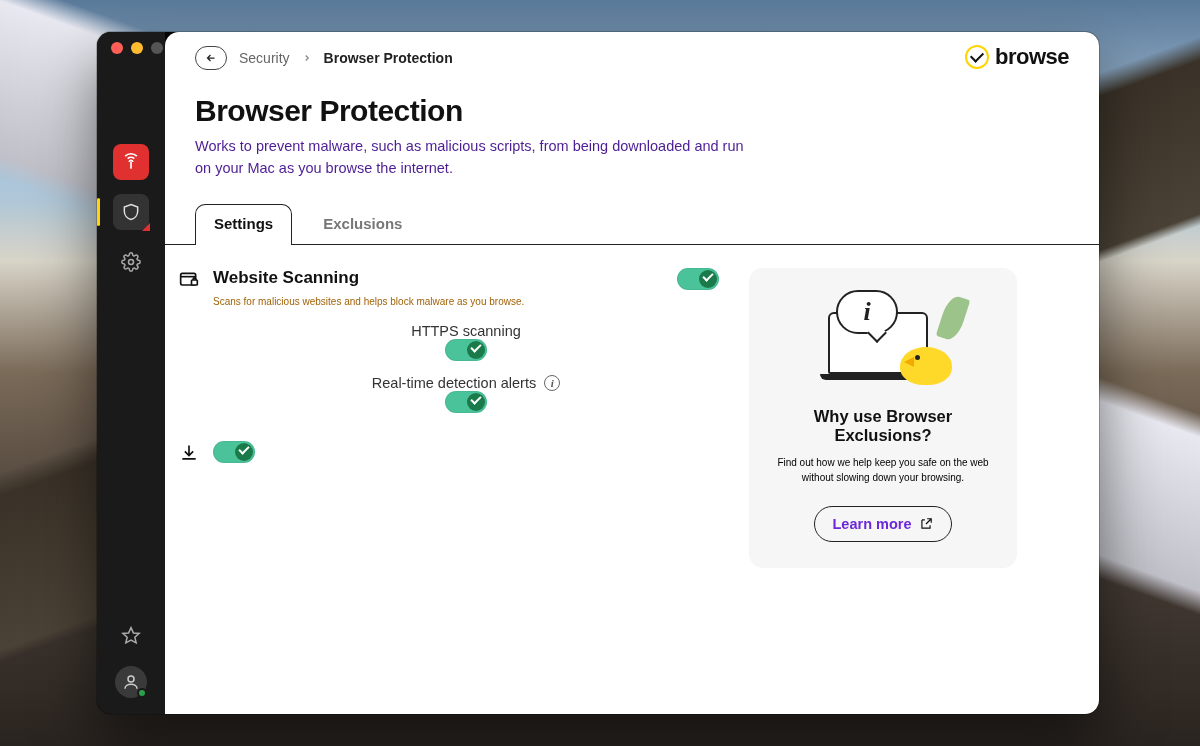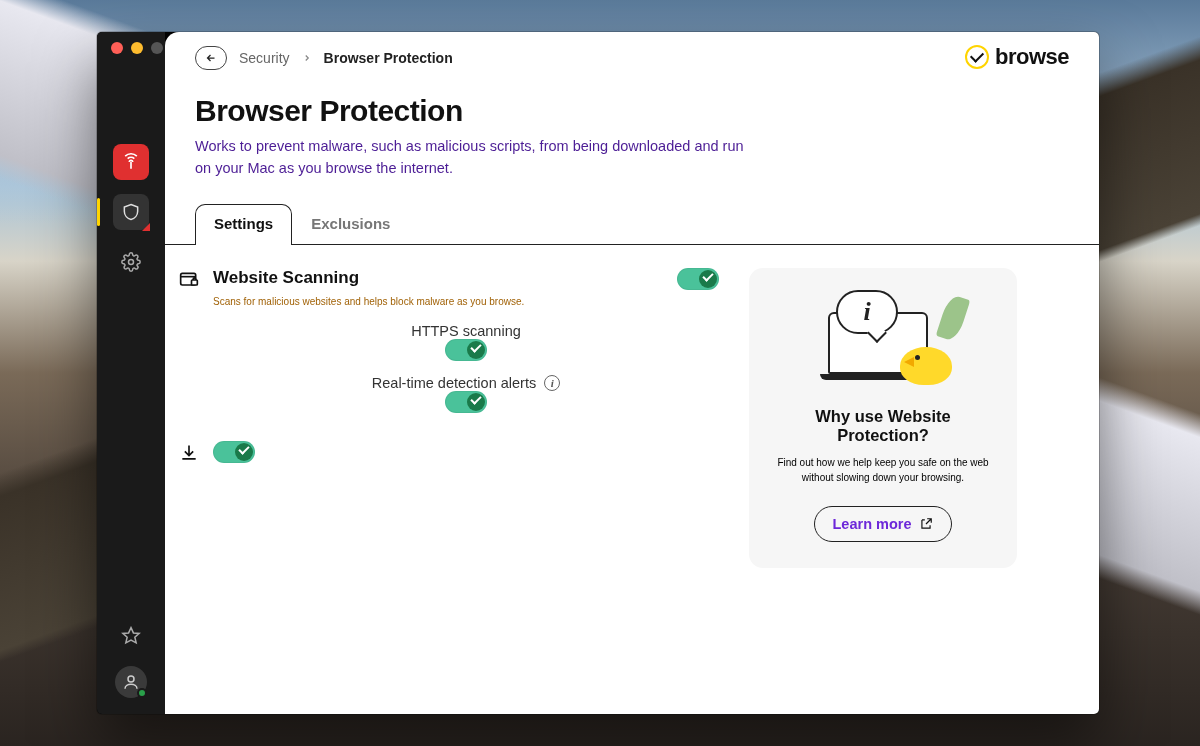--- a/index.html
+++ b/index.html
@@ -20,21 +20,21 @@
     z-index: 0;
   }
 
   .window {
     position: absolute;
     left: 97px;
     top: 32px;
     width: 1002px;
     height: 682px;
     background: #000;
-    border-radius: 5px;
+    border-radius: 14px;
     box-shadow: 0 30px 60px rgba(0,0,0,.5), 0 0 0 1px rgba(0,0,0,.2);
     display: flex;
     z-index: 10;
     overflow: hidden;
   }
 
   .sidebar {
     width: 68px;
     background: #1a1a1a;
     display: flex;
@@ -178,21 +178,21 @@
   .page-title p {
     margin-top: 8px;
     font-size: 14.5px;
     color: #4c1d95;
     line-height: 1.5;
     max-width: 560px;
   }
 
   .tabs {
     display: flex;
-    gap: 0;
+    gap: 12px;
     margin-top: 24px;
     padding: 0 30px;
     position: relative;
   }
   .tab {
     padding: 10px 18px 12px;
     font-size: 15px;
     font-weight: 700;
     color: #777;
     border: 1.5px solid transparent;
@@ -564,21 +564,21 @@
 
       </div>
 
       <div class="info-card">
         <div class="info-illus">
           <div class="leaf"></div>
           <div class="laptop"></div>
           <div class="bird"></div>
           <div class="bubble">i</div>
         </div>
-        <div class="info-title">Why use Website Protection?</div>
+        <div class="info-title">Why use Browser Exclusions?</div>
         <div class="info-text">Find out how we help keep you safe on the web without slowing down your browsing.</div>
         <button class="learn-btn">
           <span>Learn more</span>
           <svg width="14" height="14" viewBox="0 0 24 24" fill="none" stroke="#111" stroke-width="2">
             <path d="M14 3h7v7M21 3l-9 9M5 5h5M5 5v14h14v-5"></path>
           </svg>
         </button>
       </div>
     </div>
 

